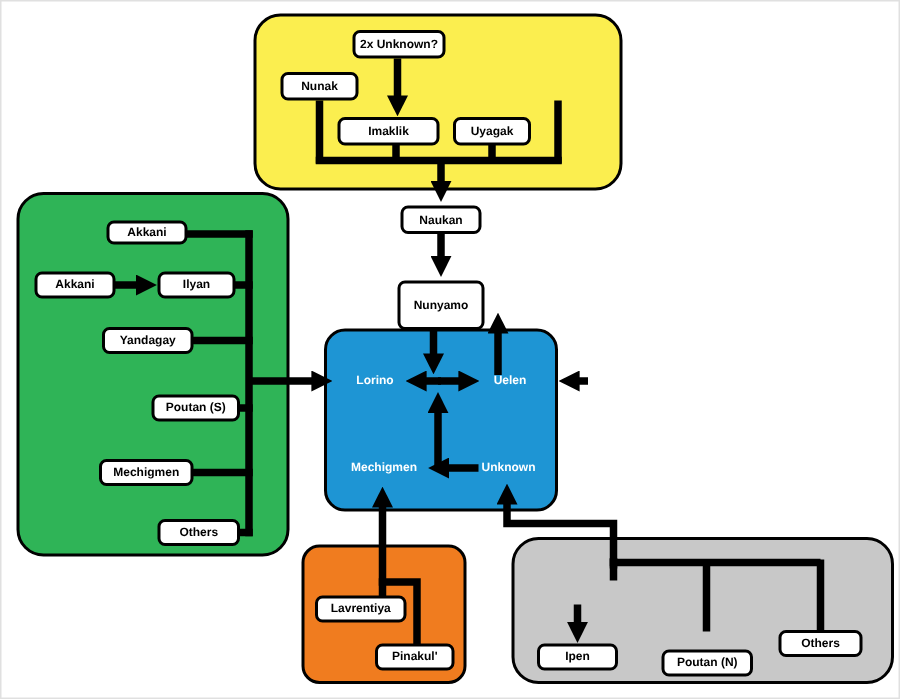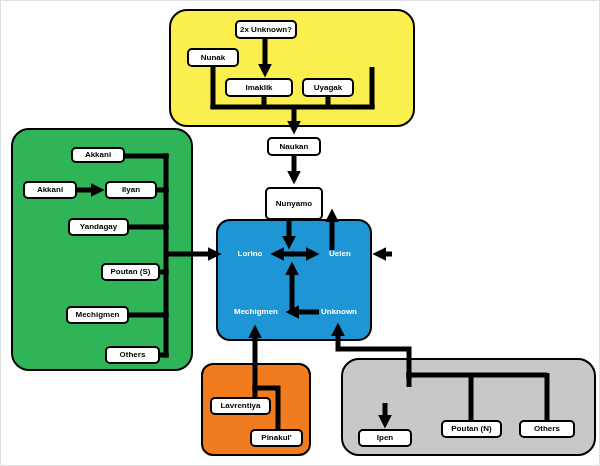--- a/index.html
+++ b/index.html
@@ -97,16 +97,16 @@
 
   <div class="bluelabel" style="left:224px;top:246px;width:50px;height:14px">Lorino</div>
   <div class="bluelabel" style="left:314px;top:246px;width:50px;height:14px">Uelen</div>
   <div class="bluelabel" style="left:225px;top:304px;width:60px;height:14px">Mechigmen</div>
   <div class="bluelabel" style="left:308px;top:304px;width:60px;height:14px">Unknown</div>
 
   <div class="node" style="left:209px;top:396px;width:61px;height:18px">Lavrentiya</div>
   <div class="node" style="left:249px;top:428px;width:53px;height:18px">Pinakul'</div>
 
   <div class="node" style="left:357px;top:428px;width:54px;height:18px">Ipen</div>
-  <div class="node" style="left:440px;top:419px;width:61px;height:18px">Poutan (N)</div>
+  <div class="node" style="left:440px;top:432px;width:61px;height:18px">Poutan (N)</div>
   <div class="node" style="left:518px;top:419px;width:56px;height:18px">Others</div>
 
 </div>
 
 </body></html>

